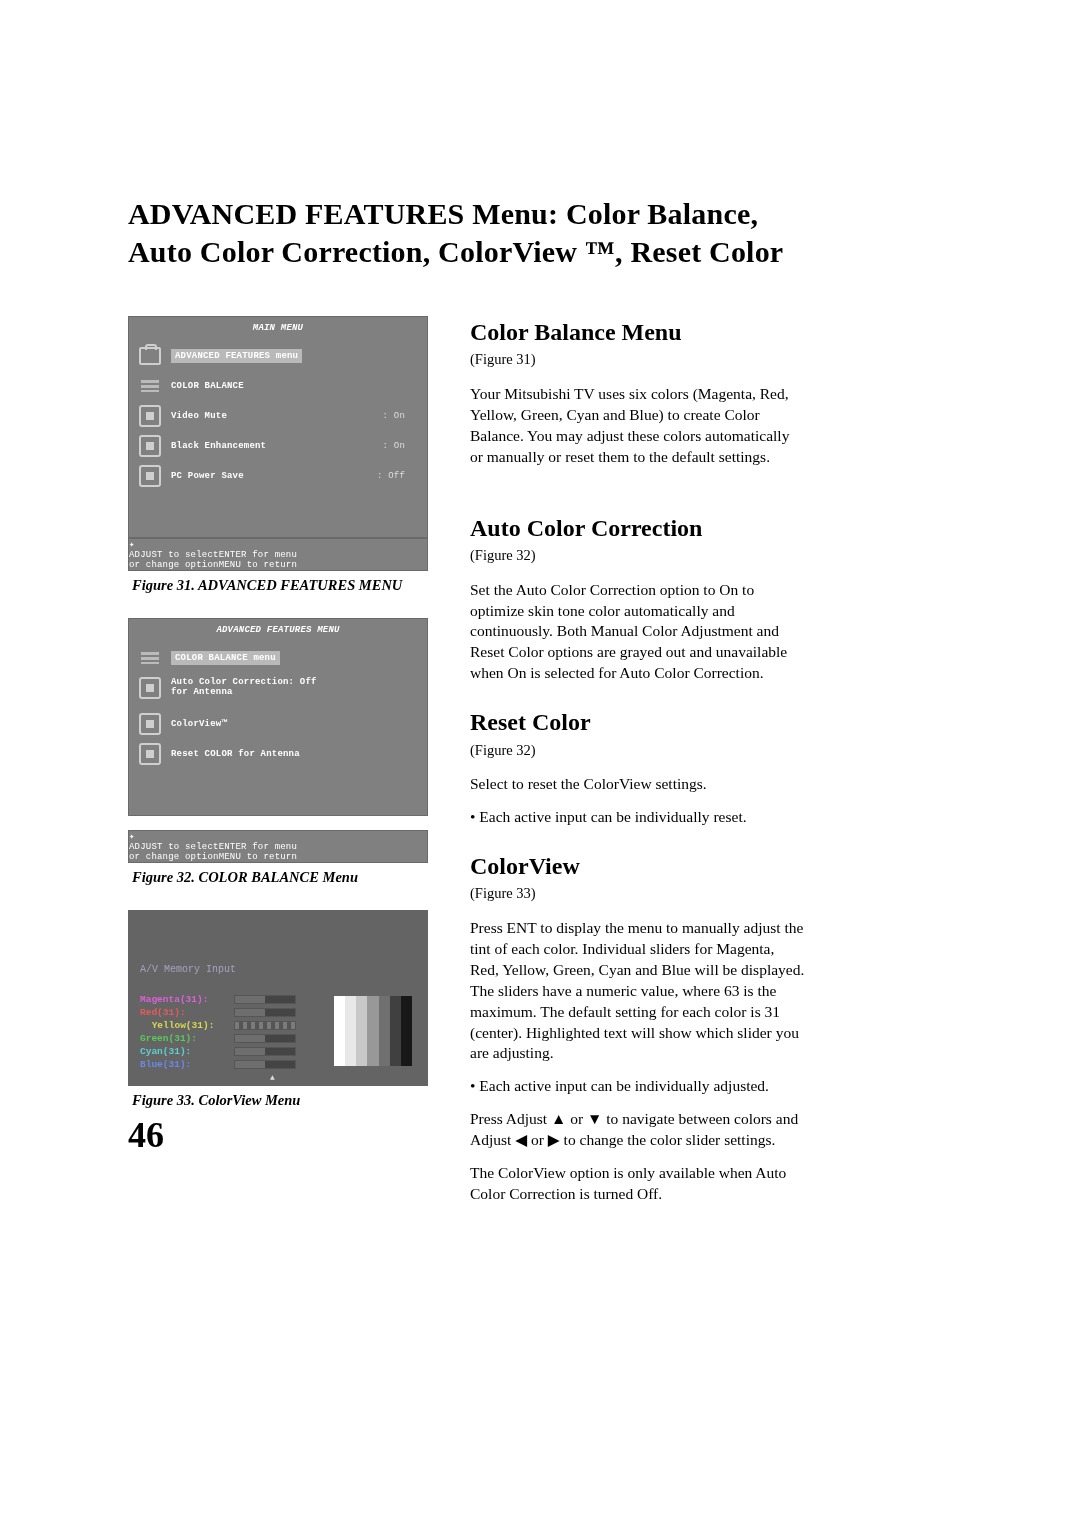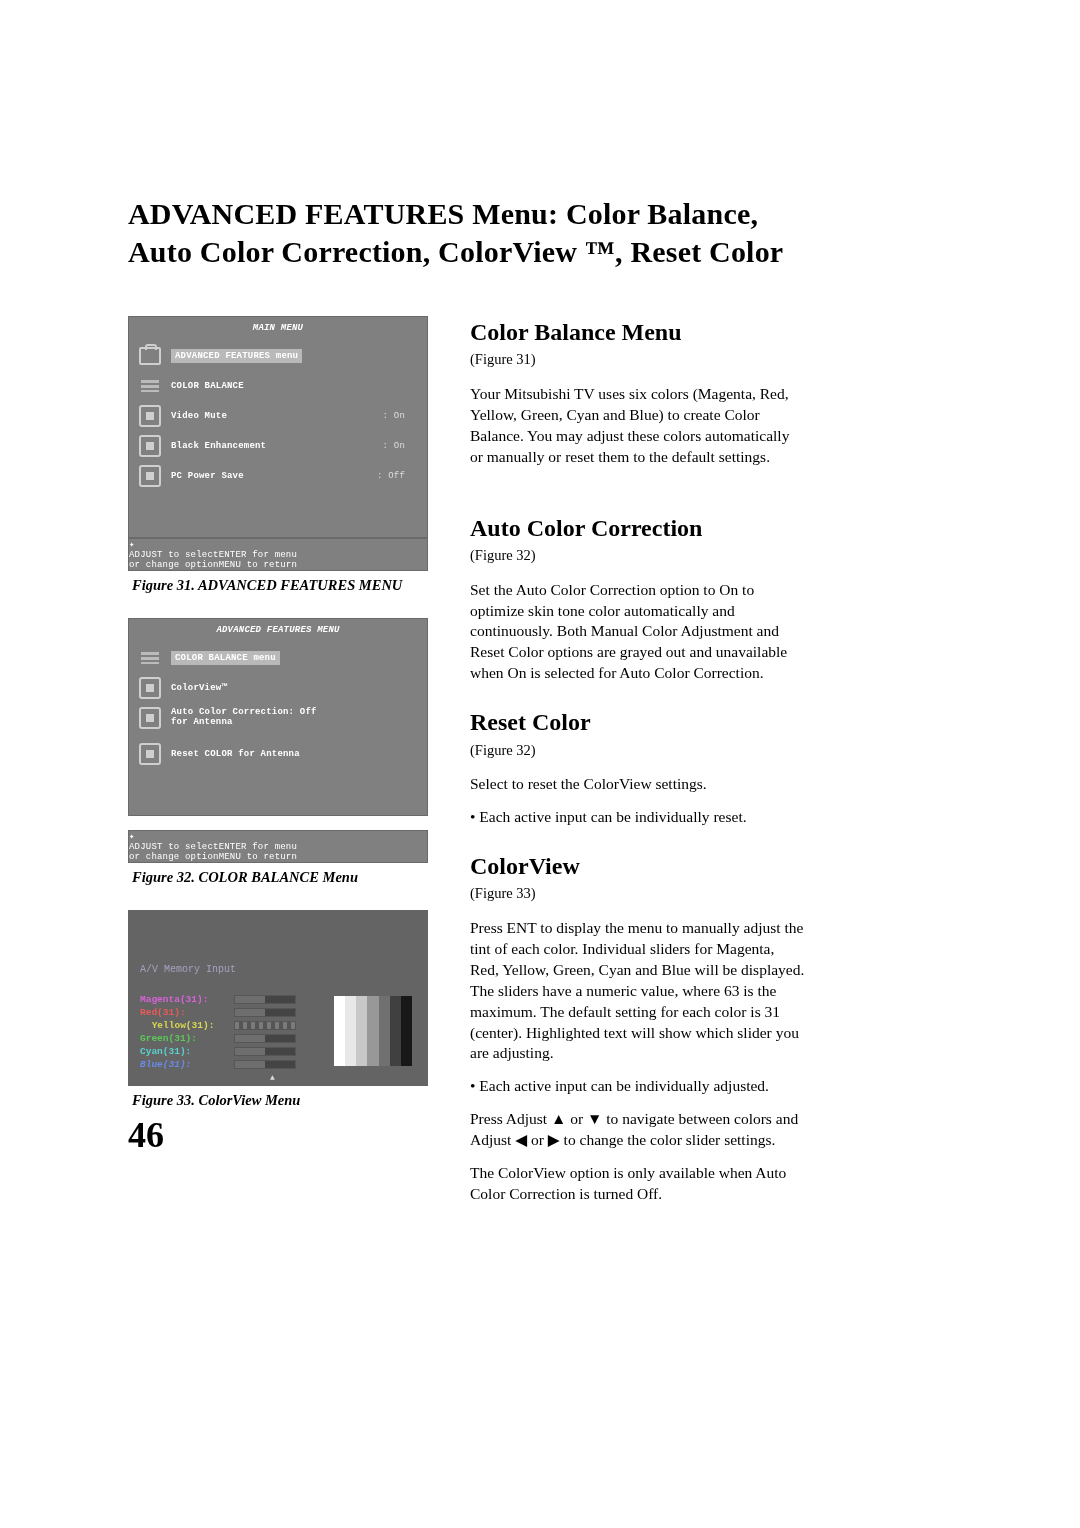--- a/index.html
+++ b/index.html
@@ -188,21 +188,21 @@
     height: 70px;
   }
   .cvpanel .colorbars div {
     flex: 1;
   }
   .magenta { color: #d862d8; }
   .red     { color: #e85a5a; }
   .yellow  { color: #d8d850; text-align: center; }
   .green   { color: #5ac85a; }
   .cyan    { color: #5ad0d0; }
-  .blue    { color: #6a8ae8; font-style: italic; }
+  .blue    { color: #6a8ae8; }
 
   .pagenum {
     position: absolute;
     left: 128px;
     bottom: 372px;
     font-family: 'Adobe Garamond Pro', Garamond, Georgia, serif;
     font-size: 36px;
     font-weight: 600;
   }
 
@@ -269,32 +269,32 @@
 
       <div class="tvmenu" style="height:198px;">
         <div class="title">ADVANCED FEATURES MENU</div>
         <div class="rowgroup" id="fig32rows">
             <div class="row">
               <div class="icon noframe">
                 <div style="width:18px;height:12px;background:linear-gradient(#bbb,#bbb) 0 0/100% 3px no-repeat,linear-gradient(#bbb,#bbb) 0 5px/100% 3px no-repeat,linear-gradient(#bbb,#bbb) 0 10px/100% 3px no-repeat;"></div>
               </div>
               <span class="highlight" style="white-space: pre-line;">COLOR BALANCE menu</span>
             </div>
-            <div class="row">
-              <div class="icon">
-                <div class="innerbox"></div>
-              </div>
-              <span class="label" style="white-space: pre-line;">ColorView™</span>
-            </div>
             <div class="row tall">
               <div class="icon">
                 <div class="innerbox"></div>
               </div>
               <span class="label" style="white-space: pre-line;">Auto Color Correction: Off
 for Antenna</span>
+            </div>
+            <div class="row">
+              <div class="icon">
+                <div class="innerbox"></div>
+              </div>
+              <span class="label" style="white-space: pre-line;">ColorView™</span>
             </div>
             <div class="row">
               <div class="icon">
                 <div class="innerbox"></div>
               </div>
               <span class="label" style="white-space: pre-line;">Reset COLOR for Antenna</span>
             </div>
           </div>
       </div>
       <div class="denseblock"></div>

